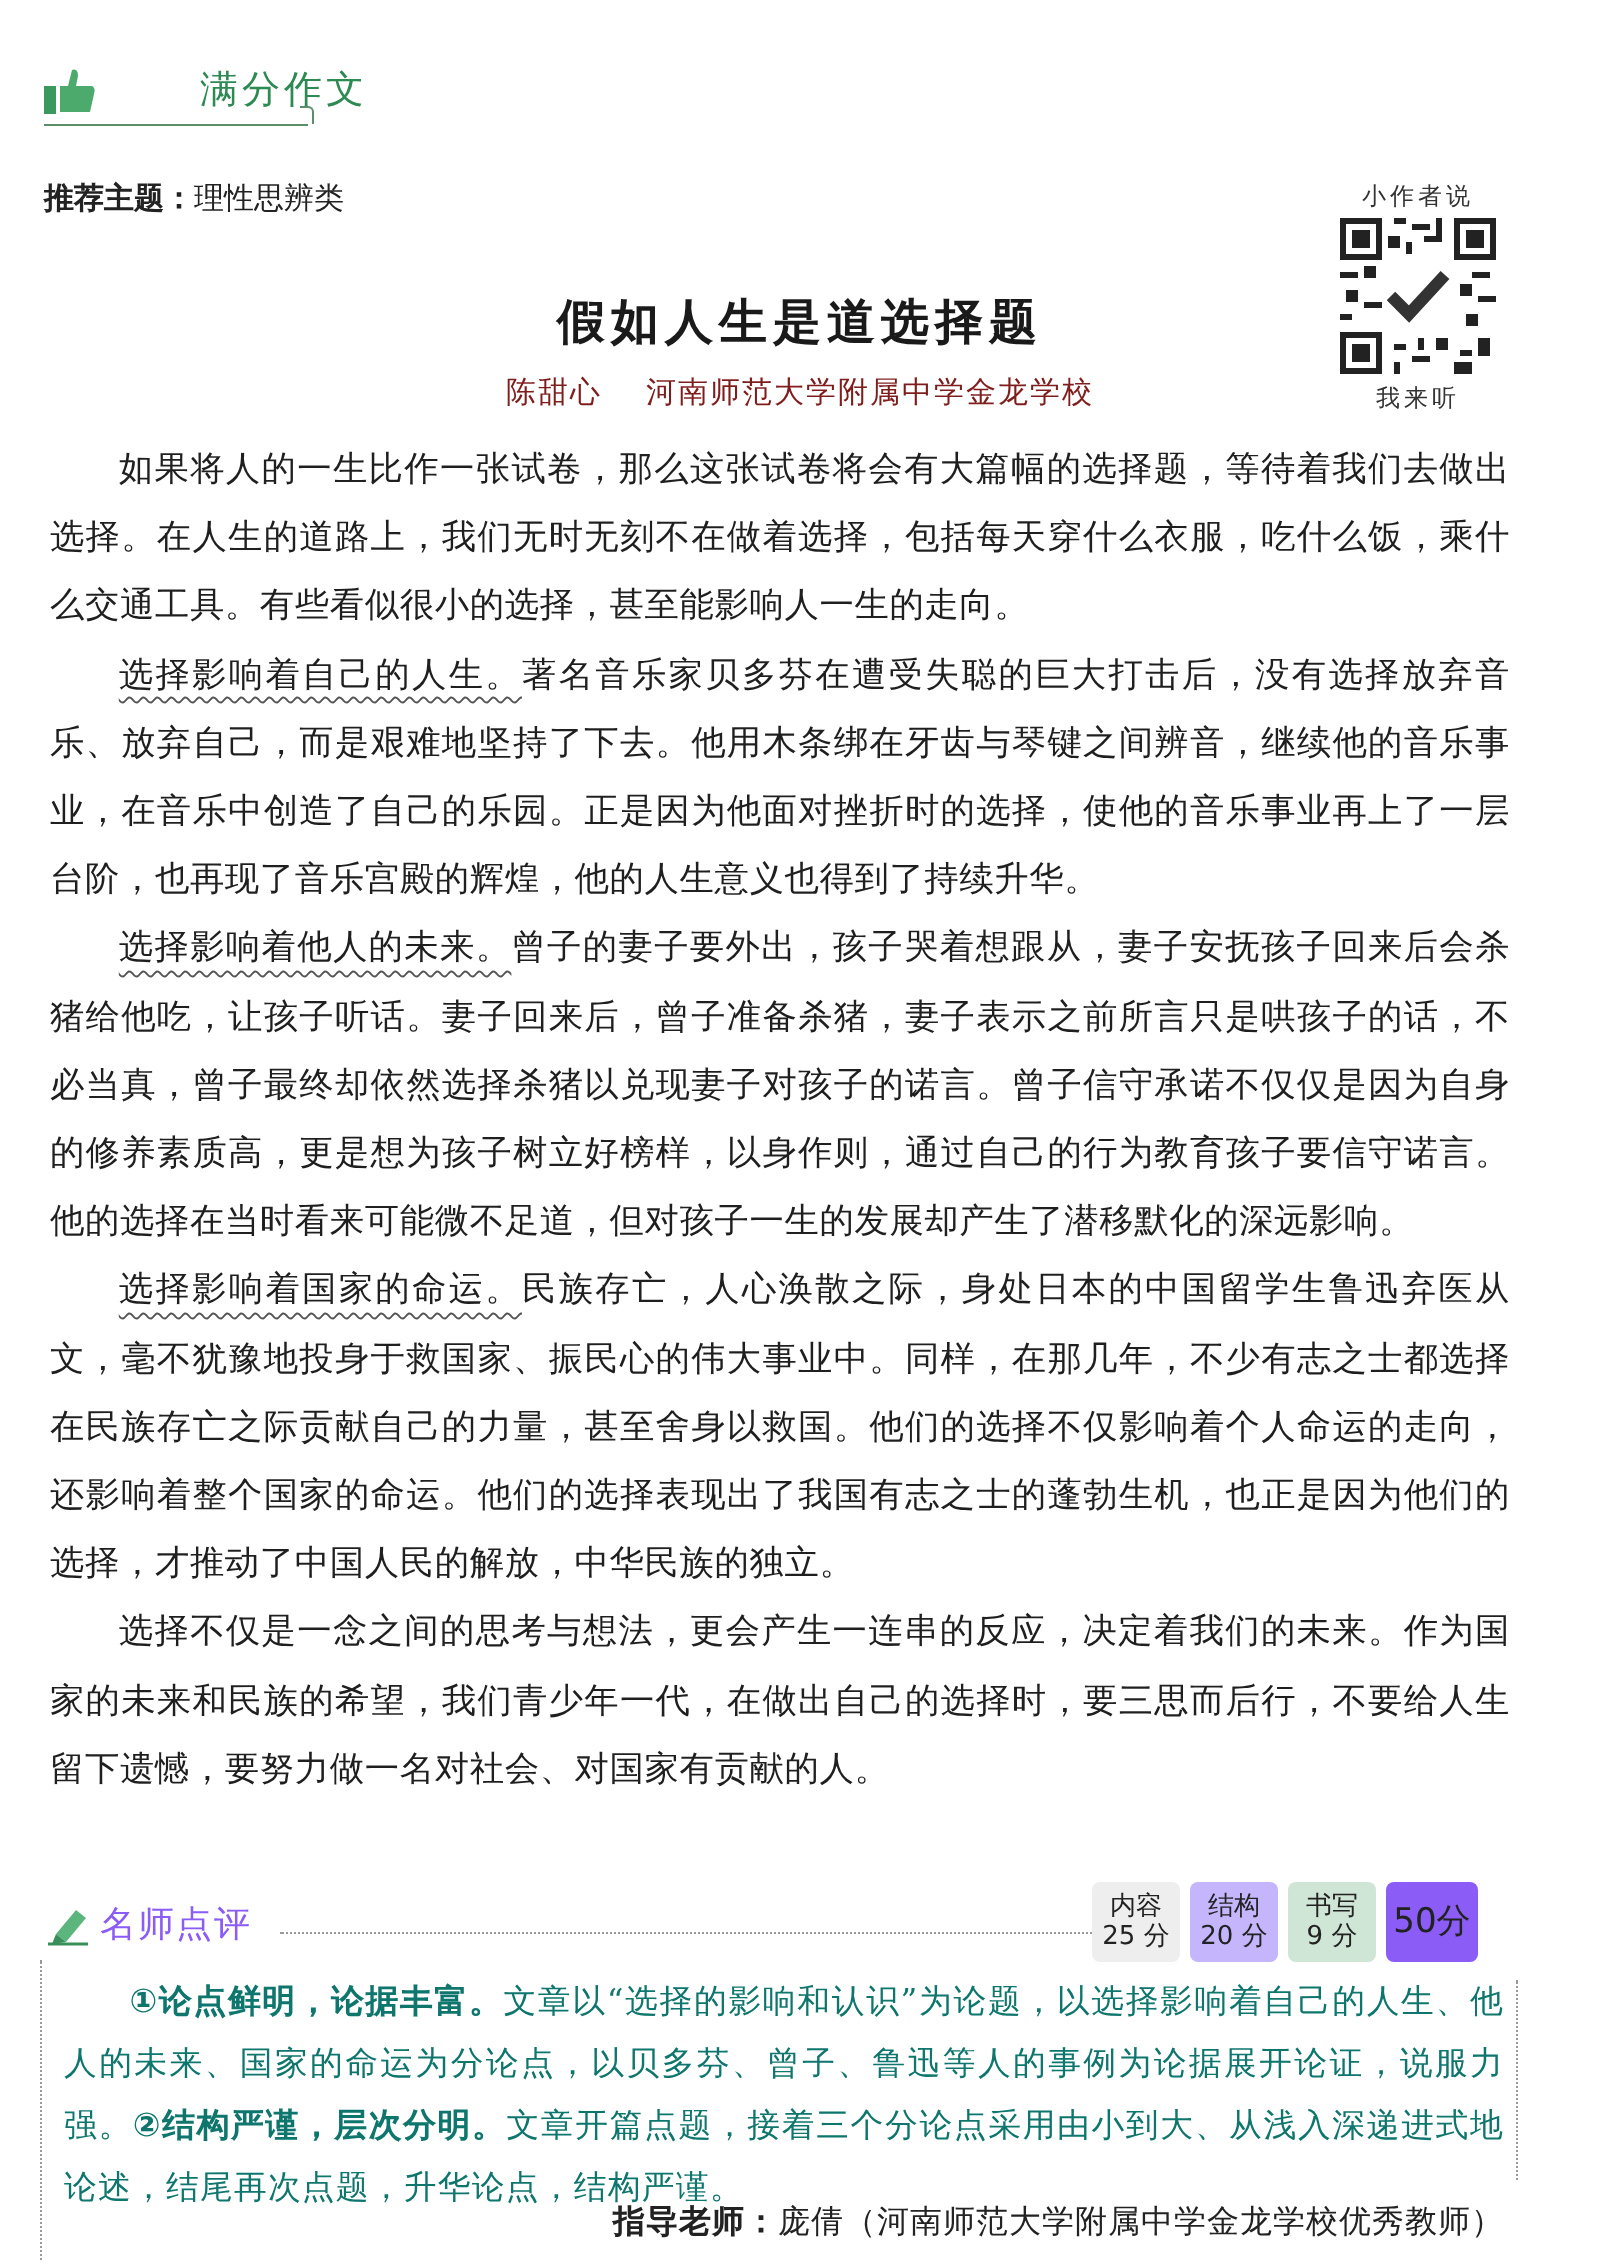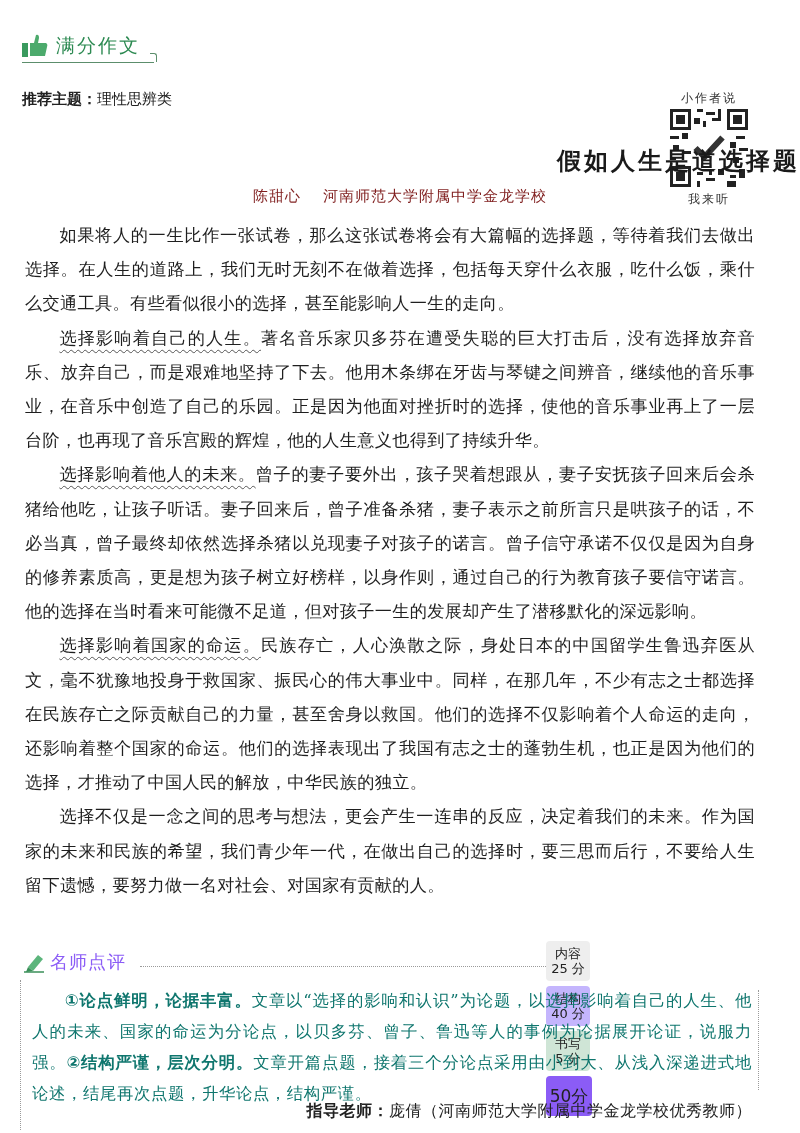--- a/index.html
+++ b/index.html
@@ -8,21 +8,21 @@
     background: #ffffff;
     font-family: "DejaVu Serif", "Liberation Serif", serif;
     color: #1e1e1e;
     position: relative;
   }
   .page { position: absolute; left: 0; top: 0; width: 800px; height: 1133px; }
 
   
   .badge {
     position: absolute; left: 22px; top: 33px;
-    display: flex; align-items: flex-end;
+    display: flex; align-items: flex-end; gap: 44px;
   }
   .thumb { width: 26px; height: 24px; margin-right: 8px; }
   .badge-title {
     font-family: "DejaVu Sans", sans-serif;
     font-size: 19px; color: #2d8a52; letter-spacing: 2px;
     line-height: 24px;
   }
   .badge-line {
     position: absolute; left: 22px; top: 58px; width: 132px; height: 4px;
     border-bottom: 1.5px solid #5c8e6c;
@@ -41,21 +41,21 @@
 
   
   .qr-box { position: absolute; left: 664px; top: 90px; width: 90px; text-align: center; }
   .qr-label {
     font-family: "DejaVu Serif", serif; font-size: 12px; color: #333;
     letter-spacing: 2px; line-height: 16px;
   }
   .qr { width: 78px; height: 78px; margin: 3px auto 4px auto; display: block; }
 
   .title {
-    position: absolute; left: 0; width: 800px; top: 145px; text-align: right;
+    position: absolute; left: 0; width: 800px; top: 145px; text-align: center;
     font-family: "DejaVu Serif", serif; font-weight: bold; font-size: 24px;
     letter-spacing: 3px; color: #1a1a1a;
   }
   .byline {
     position: absolute; left: 0; width: 800px; top: 187px; text-align: center;
     font-family: "DejaVu Sans", sans-serif; font-size: 15px; color: #7f1d1d;
     letter-spacing: 1px;
   }
   .byline span + span { margin-left: 22px; }
 
@@ -78,21 +78,21 @@
     position: absolute; left: 22px; top: 950px; display: flex; align-items: center;
   }
   .pen { width: 24px; height: 22px; margin-right: 4px; }
   .comment-title {
     font-family: "DejaVu Sans", sans-serif; font-size: 18px; color: #8b5cf6; letter-spacing: 1px;
   }
   .dots {
     position: absolute; left: 140px; top: 966px; width: 410px;
     border-top: 1.5px dotted #9a9a9a;
   }
-  .scores { position: absolute; left: 546px; top: 941px; display: flex; gap: 5px; flex-direction: column; }
+  .scores { position: absolute; left: 546px; top: 941px; display: flex; gap: 5px; }
   .score {
     width: 44px; height: 40px; border-radius: 4px;
     display: flex; flex-direction: column; align-items: center; justify-content: center;
     font-family: "DejaVu Sans", sans-serif; font-size: 13px; line-height: 15px; color: #222;
   }
   .score.s1 { background: #eeeeee; }
   .score.s2 { background: #c4b5fd; }
   .score.s3 { background: #cfe5d6; }
   .score.total { background: #8b5cf6; width: 46px; font-size: 17px; }
   .frame-left {
@@ -205,25 +205,25 @@
   </div>
   <div class="dots"></div>
 
   <div class="scores">
     <div class="score s1">
       <span>内容</span>
       <span>25 分</span>
     </div>
     <div class="score s2">
       <span>结构</span>
-      <span>40 分</span>
+      <span>20 分</span>
     </div>
     <div class="score s3">
       <span>书写</span>
-      <span>5 分</span>
+      <span>9 分</span>
     </div>
     <div class="score total">
       <span>50分</span>
     </div>
   </div>
 
   <div class="frame-left"></div>
   <div class="frame-right"></div>
 
   <div class="comment">

